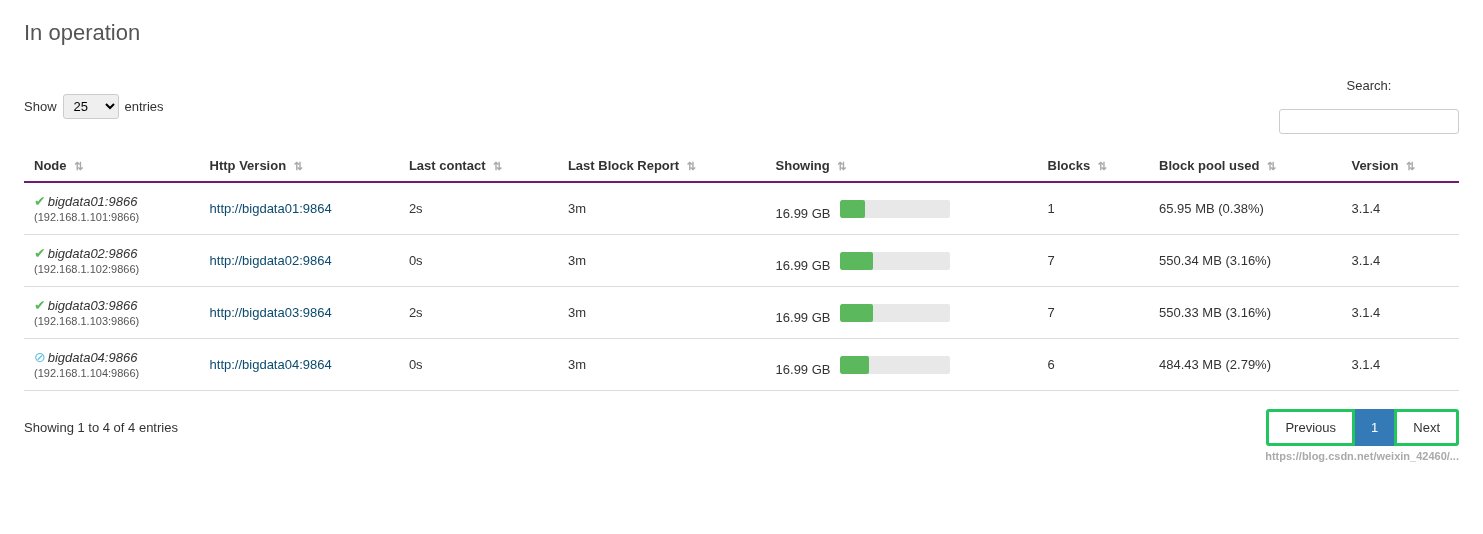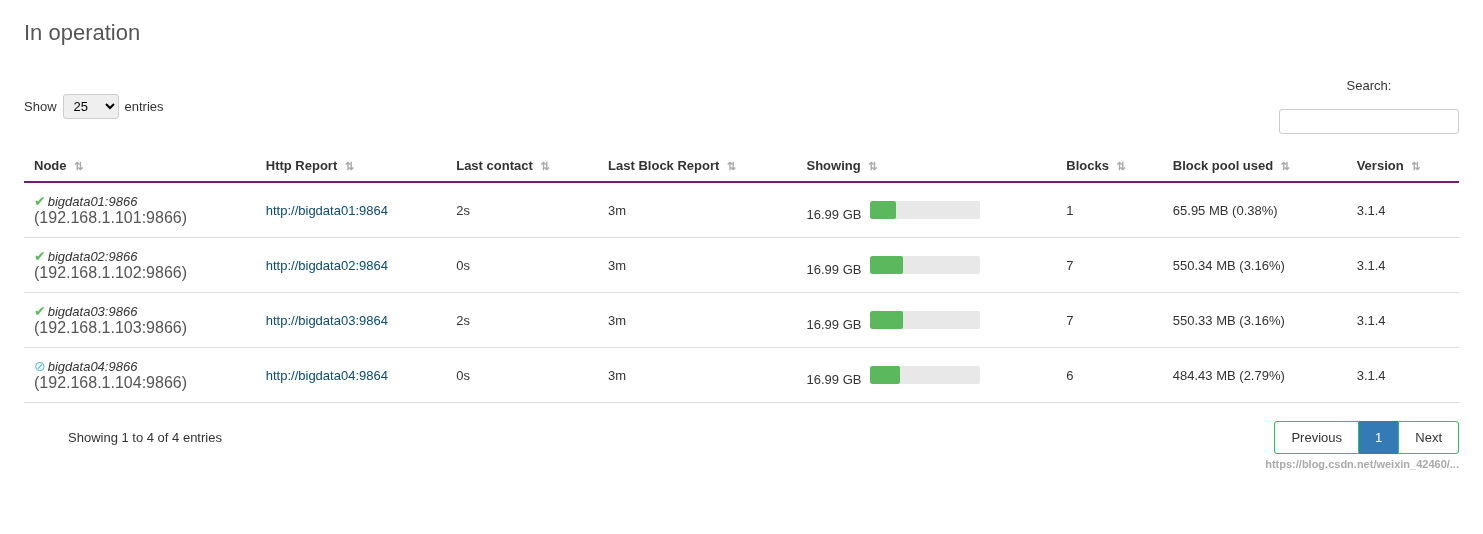--- a/index.html
+++ b/index.html
@@ -72,21 +72,21 @@
     tbody td {
       padding: 10px 10px;
       vertical-align: middle;
     }
     .node-name {
       font-weight: 400;
       font-style: italic;
     }
     .node-sub {
       color: #555;
-      font-size: 16px;
+      font-size: 11px;
     }
     .check-icon {
       color: #5cb85c;
       font-size: 14px;
       margin-right: 2px;
     }
     .decom-icon {
       color: #5bc0de;
       font-size: 14px;
       margin-right: 2px;
@@ -114,29 +114,28 @@
     .bar-fill {
       height: 100%;
       background: #5cb85c;
       border-radius: 2px;
     }
     .controls-bottom {
       display: flex;
       align-items: center;
       justify-content: space-between;
       margin-top: 18px;
-      margin-left: 44px;
     }
     .pagination {
       display: flex;
       align-items: center;
       gap: 0;
     }
     .pagination button {
-      border: 1px solid #22c55e;
+      border: 3px solid #22c55e;
       background: #fff;
       padding: 8px 16px;
       font-size: 13px;
       cursor: pointer;
       color: #333;
     }
     .pagination button.active {
       background: #337ab7;
       color: #fff;
       border-color: #337ab7;
@@ -175,21 +174,21 @@
     <label>Search:</label>
     <input type="text" style="">
   </div>
 </div>
 
 <table>
   <thead>
     <tr>
 
     <th><span>Node</span> <span class="sort-icon">⇅</span></th>
-        <th><span>Http Report</span> <span class="sort-icon">⇅</span></th>
+        <th><span>Http Version</span> <span class="sort-icon">⇅</span></th>
         <th><span>Last contact</span> <span class="sort-icon">⇅</span></th>
         <th><span>Last Block Report</span> <span class="sort-icon">⇅</span></th>
         <th><span>Showing</span> <span class="sort-icon">⇅</span></th>
         <th><span>Blocks</span> <span class="sort-icon">⇅</span></th>
         <th><span>Block pool used</span> <span class="sort-icon">⇅</span></th>
         <th><span>Version</span> <span class="sort-icon">⇅</span></th>
       </tr>
   </thead>
   <tbody id="table-body">
 

